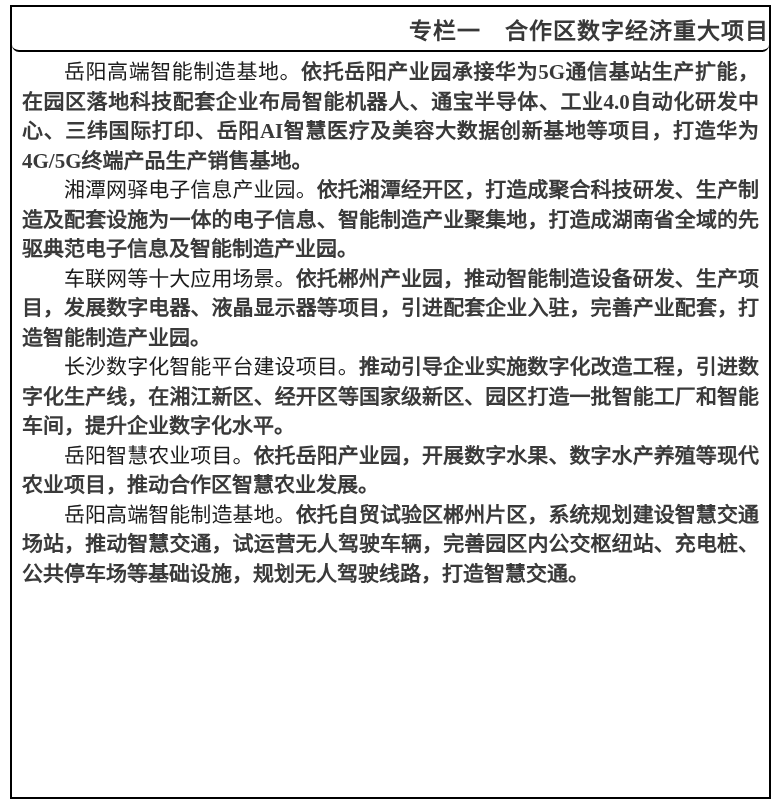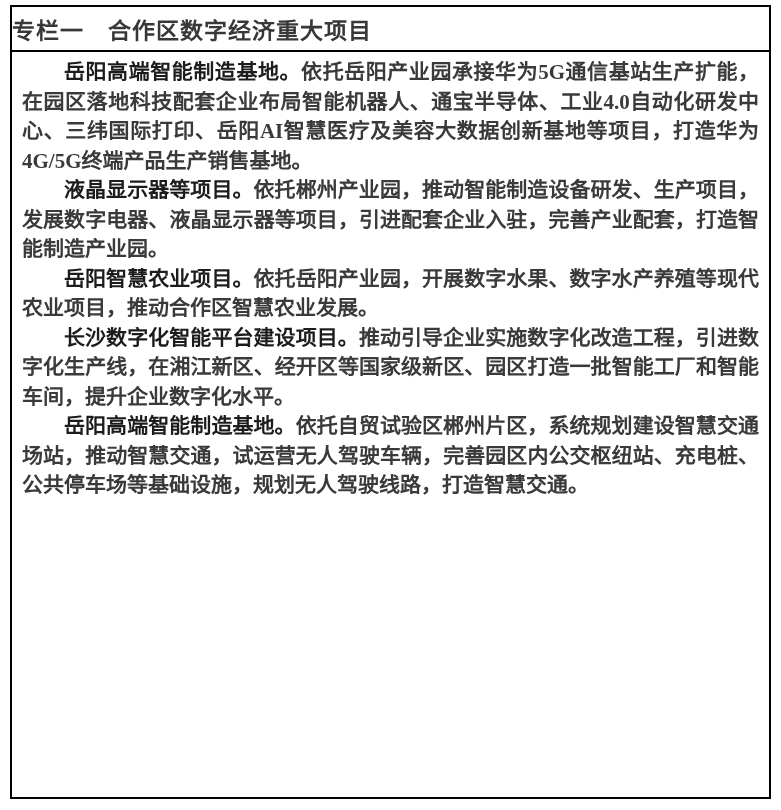--- a/index.html
+++ b/index.html
@@ -21,21 +21,22 @@
     height: 794px;
     box-sizing: border-box;
     border: 2px solid #000000;
     background: #ffffff;
   }
   .panel-header {
     height: 43px;
     border-bottom: 2px solid #000000;
     display: flex;
     align-items: center;
-    justify-content: flex-start;
+    justify-content: flex-end;
+    border-radius: 7px;
   }
   .panel-title {
     margin: 0;
     font-family: "Liberation Sans", "DejaVu Sans", sans-serif;
     font-size: 23px;
     font-weight: bold;
     color: #383838;
     letter-spacing: 1px;
     white-space: pre;
   }
@@ -45,34 +46,35 @@
     line-height: 29.5px;
     text-align: justify;
     text-justify: inter-ideograph;
     color: #3a3a3a;
   }
   .panel-body p {
     margin: 0;
     text-indent: 2em;
   }
   .project-name {
-    font-weight: bold;
+    font-weight: normal;
     color: #1c1c1c;
   }
   .project-desc {
     font-weight: bold;
   }
 </style>
 </head>
 <body>
 
 <div class="panel">
   <div class="panel-header">
     <h2 class="panel-title">专栏一　合作区数字经济重大项目</h2>
   </div>
   <div class="panel-body">
     <p><span class="project-name">岳阳高端智能制造基地。</span><span class="project-desc">依托岳阳产业园承接华为5G通信基站生产扩能，在园区落地科技配套企业布局智能机器人、通宝半导体、工业4.0自动化研发中心、三纬国际打印、岳阳AI智慧医疗及美容大数据创新基地等项目，打造华为4G/5G终端产品生产销售基地。</span></p>
-    <p><span class="project-name">液晶显示器等项目。</span><span class="project-desc">依托郴州产业园，推动智能制造设备研发、生产项目，发展数字电器、液晶显示器等项目，引进配套企业入驻，完善产业配套，打造智能制造产业园。</span></p>
+    <p><span class="project-name">湘潭网驿电子信息产业园。</span><span class="project-desc">依托湘潭经开区，打造成聚合科技研发、生产制造及配套设施为一体的电子信息、智能制造产业聚集地，打造成湖南省全域的先驱典范电子信息及智能制造产业园。</span></p>
+    <p><span class="project-name">车联网等十大应用场景。</span><span class="project-desc">依托郴州产业园，推动智能制造设备研发、生产项目，发展数字电器、液晶显示器等项目，引进配套企业入驻，完善产业配套，打造智能制造产业园。</span></p>
+    <p><span class="project-name">长沙数字化智能平台建设项目。</span><span class="project-desc">推动引导企业实施数字化改造工程，引进数字化生产线，在湘江新区、经开区等国家级新区、园区打造一批智能工厂和智能车间，提升企业数字化水平。</span></p>
     <p><span class="project-name">岳阳智慧农业项目。</span><span class="project-desc">依托岳阳产业园，开展数字水果、数字水产养殖等现代农业项目，推动合作区智慧农业发展。</span></p>
-    <p><span class="project-name">长沙数字化智能平台建设项目。</span><span class="project-desc">推动引导企业实施数字化改造工程，引进数字化生产线，在湘江新区、经开区等国家级新区、园区打造一批智能工厂和智能车间，提升企业数字化水平。</span></p>
     <p><span class="project-name">岳阳高端智能制造基地。</span><span class="project-desc">依托自贸试验区郴州片区，系统规划建设智慧交通场站，推动智慧交通，试运营无人驾驶车辆，完善园区内公交枢纽站、充电桩、公共停车场等基础设施，规划无人驾驶线路，打造智慧交通。</span></p>
   </div>
 </div>
 
 </body></html>

